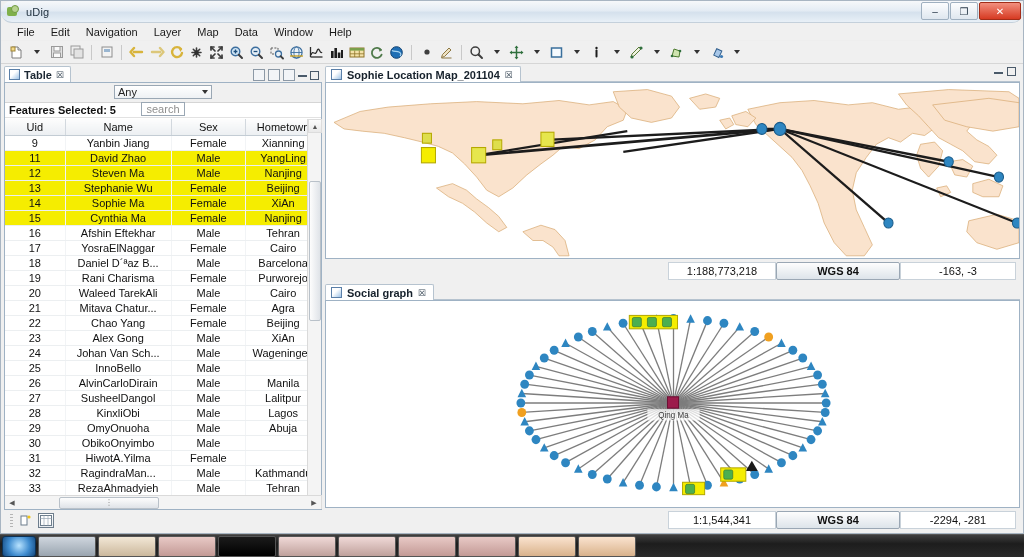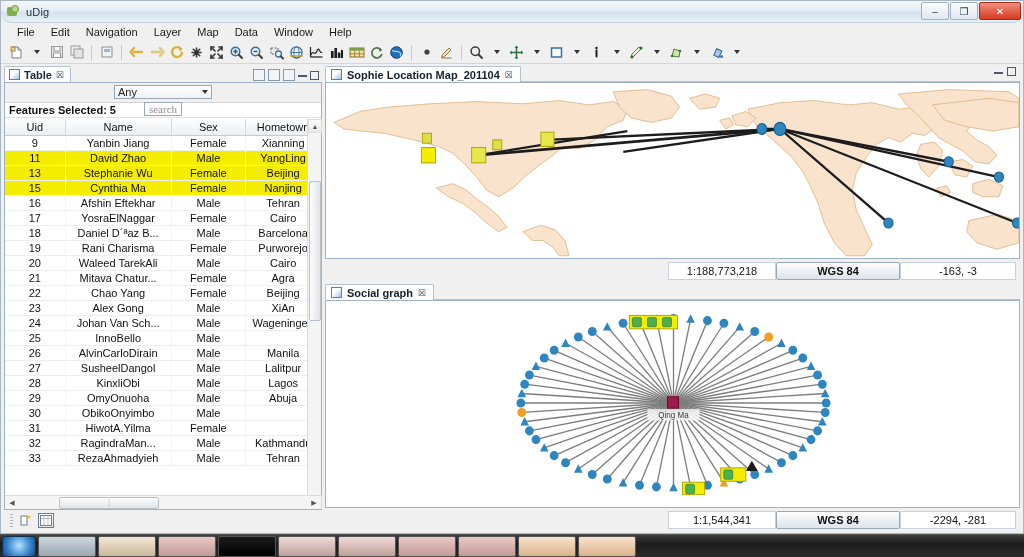--- a/index.html
+++ b/index.html
@@ -108,21 +108,21 @@
     flex-direction:column;
   }
   .combo {
     width:98px; height:17px; background:linear-gradient(180deg,#fff,#eef1f4);
     border:1px solid #9aa7b4; display:flex; align-items:center;
     padding:0 3px; justify-content:space-between; font-size:11px; color:#222;
   }
   .search-input {
     flex:1; height:17px; background:#fff; border:1px solid #9aa7b4;
     display:flex; align-items:center; padding:0 4px;
-    font-size:11px; color:#8f8f8f;font-family:Liberation Serif, serif;
+    font-size:11px; color:#8f8f8f;
   }
   .chk {
     width:13px;height:13px;border:1px solid #7a8a99; background:#fff;
     display:flex;align-items:center;justify-content:center;
     font-size:10px; color:#14447a; flex:none; margin-right:2px;
   }
   .selcount {
     height:15px; display:flex; align-items:center; padding-left:4px;
     font-size:11px; font-weight:bold; color:#111; background:#fff;
     border-bottom:1px solid #e2e2e2;
@@ -524,24 +524,36 @@
                     <td>Female</td>
                     <td>Xianning</td>
                   </tr>
                   <tr class="sel">
                     <td>11</td>
                     <td>David Zhao</td>
                     <td>Male</td>
                     <td>YangLing</td>
                   </tr>
                   <tr class="sel">
+                    <td>12</td>
+                    <td>Steven Ma</td>
+                    <td>Male</td>
+                    <td>Nanjing</td>
+                  </tr>
+                  <tr class="sel">
                     <td>13</td>
                     <td>Stephanie Wu</td>
                     <td>Female</td>
                     <td>Beijing</td>
+                  </tr>
+                  <tr class="sel">
+                    <td>14</td>
+                    <td>Sophie Ma</td>
+                    <td>Female</td>
+                    <td>XiAn</td>
                   </tr>
                   <tr class="sel">
                     <td>15</td>
                     <td>Cynthia Ma</td>
                     <td>Female</td>
                     <td>Nanjing</td>
                   </tr>
                   <tr>
                     <td>16</td>
                     <td>Afshin Eftekhar</td>

